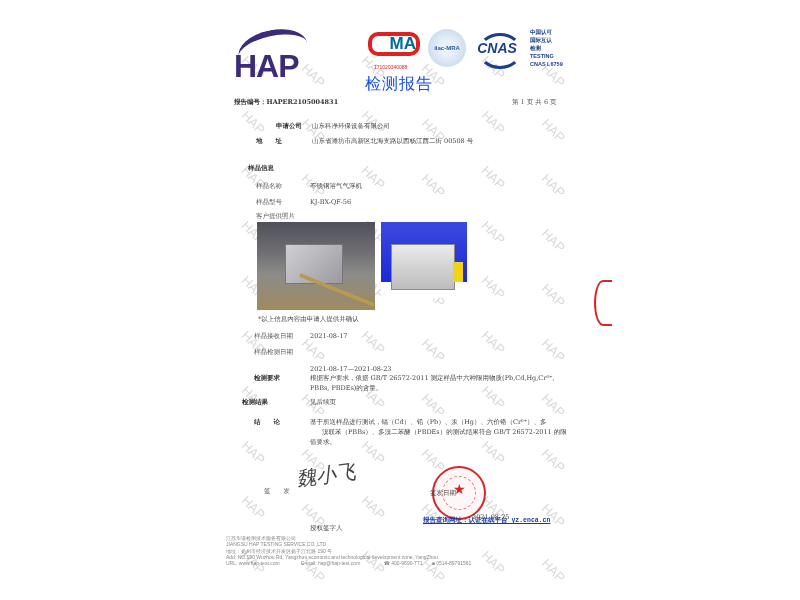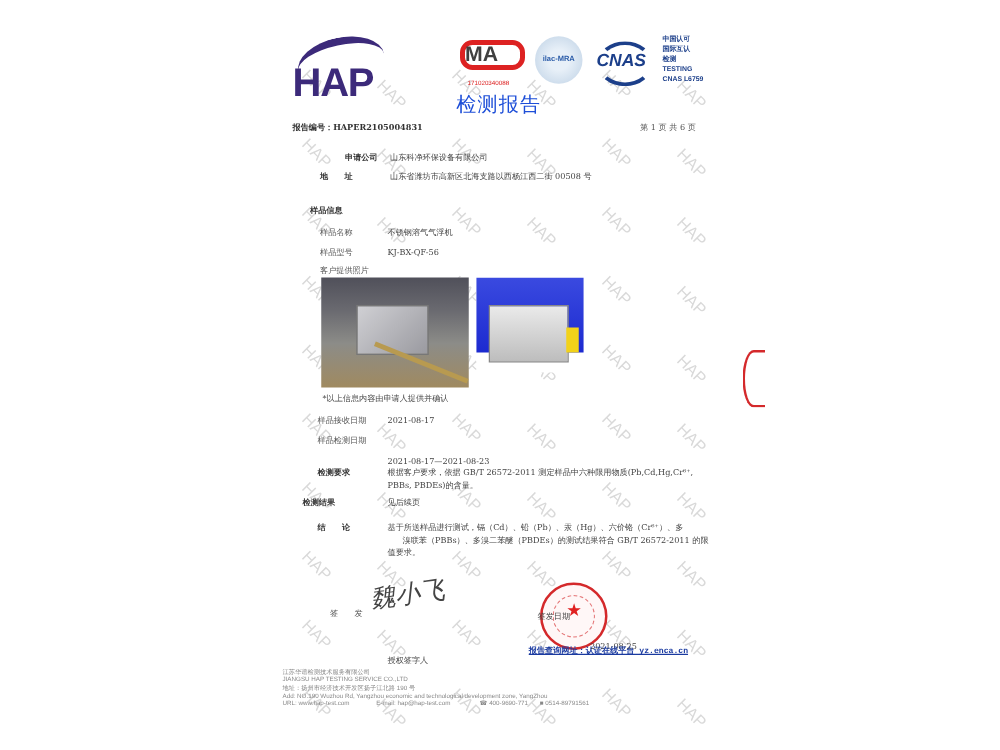--- a/index.html
+++ b/index.html
@@ -9,21 +9,21 @@
     .page { position: absolute; left: 220px; top: 20px; width: 380px; height: 560px; background: #fff; }
 
     
     .wm { position: absolute; font-family: "Liberation Sans", sans-serif; font-size: 13px; color: #d9d9d9; transform: rotate(45deg); letter-spacing: 0px; pointer-events: none; }
 
     
     .hap-logo { position: absolute; left: 228px; top: 30px; width: 80px; height: 52px; }
     .hap-text { position: absolute; left: 6px; top: 18px; font-family: "Liberation Sans", sans-serif; font-weight: bold; font-size: 32px; color: #3c2a7a; letter-spacing: -1px; }
     .hap-arc { position: absolute; left: 10px; top: 0; width: 70px; height: 40px; border-top: 6px solid #3c2a7a; border-radius: 50% 50% 0 0; transform: rotate(-12deg); border-left: 0; border-right: 0; }
 
-    .cma { position: absolute; left: 368px; top: 32px; width: 52px; height: 24px; border: 4px solid #d22; border-radius: 10px; font-family: "Liberation Sans", sans-serif; font-weight: bold; font-size: 17px; color: #404040; text-align: left; line-height: 16px; }
+    .cma { position: absolute; left: 368px; top: 32px; width: 52px; height: 24px; border: 4px solid #d22; border-radius: 10px; font-family: "Liberation Sans", sans-serif; font-weight: bold; font-size: 17px; color: #0369a1; text-align: right; line-height: 16px; }
     .cma-num { position: absolute; left: 374px; top: 64px; font-size: 5px; color: #d22; font-family: "Liberation Sans", sans-serif; }
     .ilac { position: absolute; left: 428px; top: 29px; width: 38px; height: 38px; border-radius: 50%; background: radial-gradient(circle, #e8f0f8 30%, #bcd0e4 100%); font-family: "Liberation Sans", sans-serif; font-size: 6px; color: #2a5ba8; font-weight: bold; text-align: center; line-height: 38px; }
     .cnas { position: absolute; left: 474px; top: 31px; width: 46px; height: 34px; font-family: "Liberation Sans", sans-serif; font-weight: bold; font-style: italic; font-size: 14px; color: #1c3f8a; text-align: center; line-height: 34px; }
     .cnas::before { content: ""; position: absolute; left: 4px; top: 2px; width: 38px; height: 30px; border-radius: 50%; border: 3px solid #1c3f8a; border-left-color: transparent; border-right-color: transparent; }
     .cnas-side { position: absolute; left: 530px; top: 28px; font-family: "Liberation Sans", sans-serif; font-size: 5.5px; color: #1c3f8a; line-height: 8px; font-weight: bold; }
 
     .report-title { position: absolute; left: 365px; top: 74px; font-size: 16px; color: #1d4ed8; letter-spacing: 1px; font-family: "DejaVu Sans", sans-serif; }
     .report-no { position: absolute; left: 234px; top: 98px; font-size: 6.5px; font-weight: bold; color: #333; }
     .page-no { position: absolute; left: 512px; top: 98px; font-size: 6.5px; color: #555; }
 

